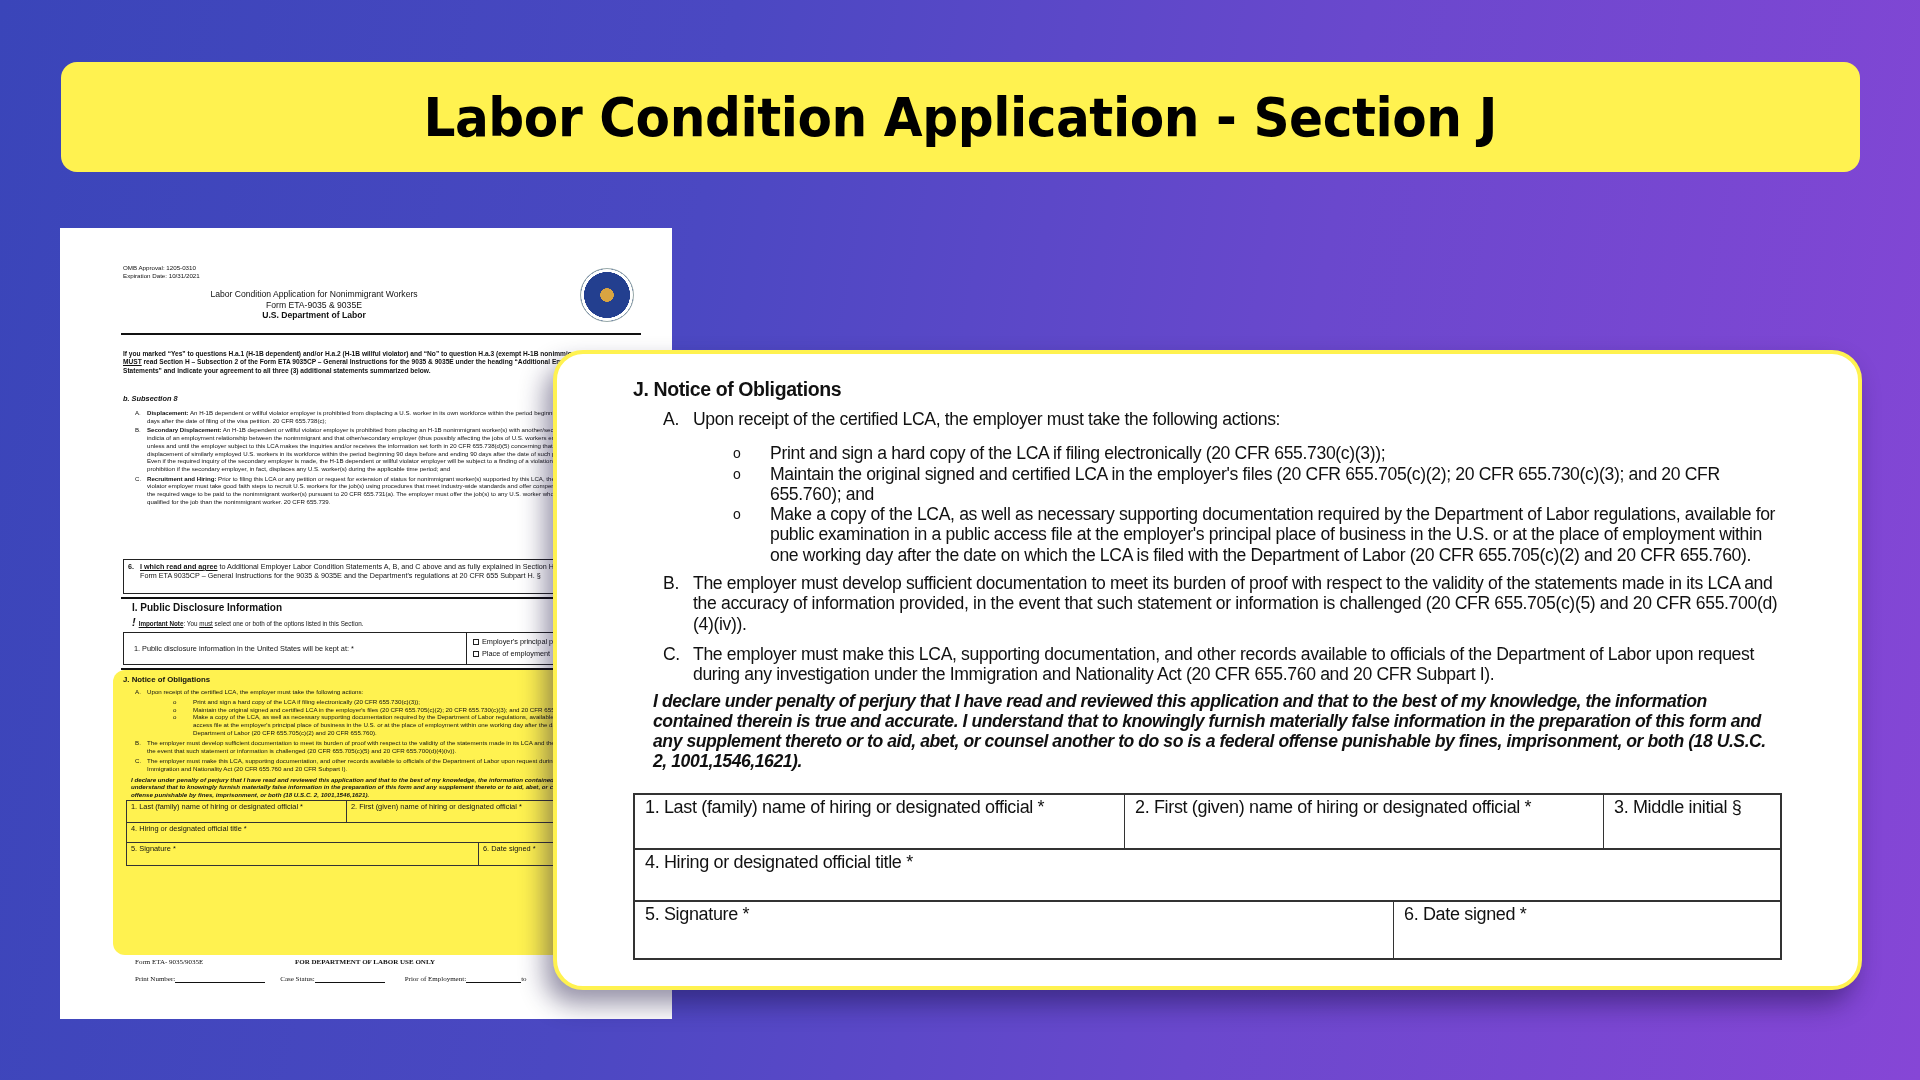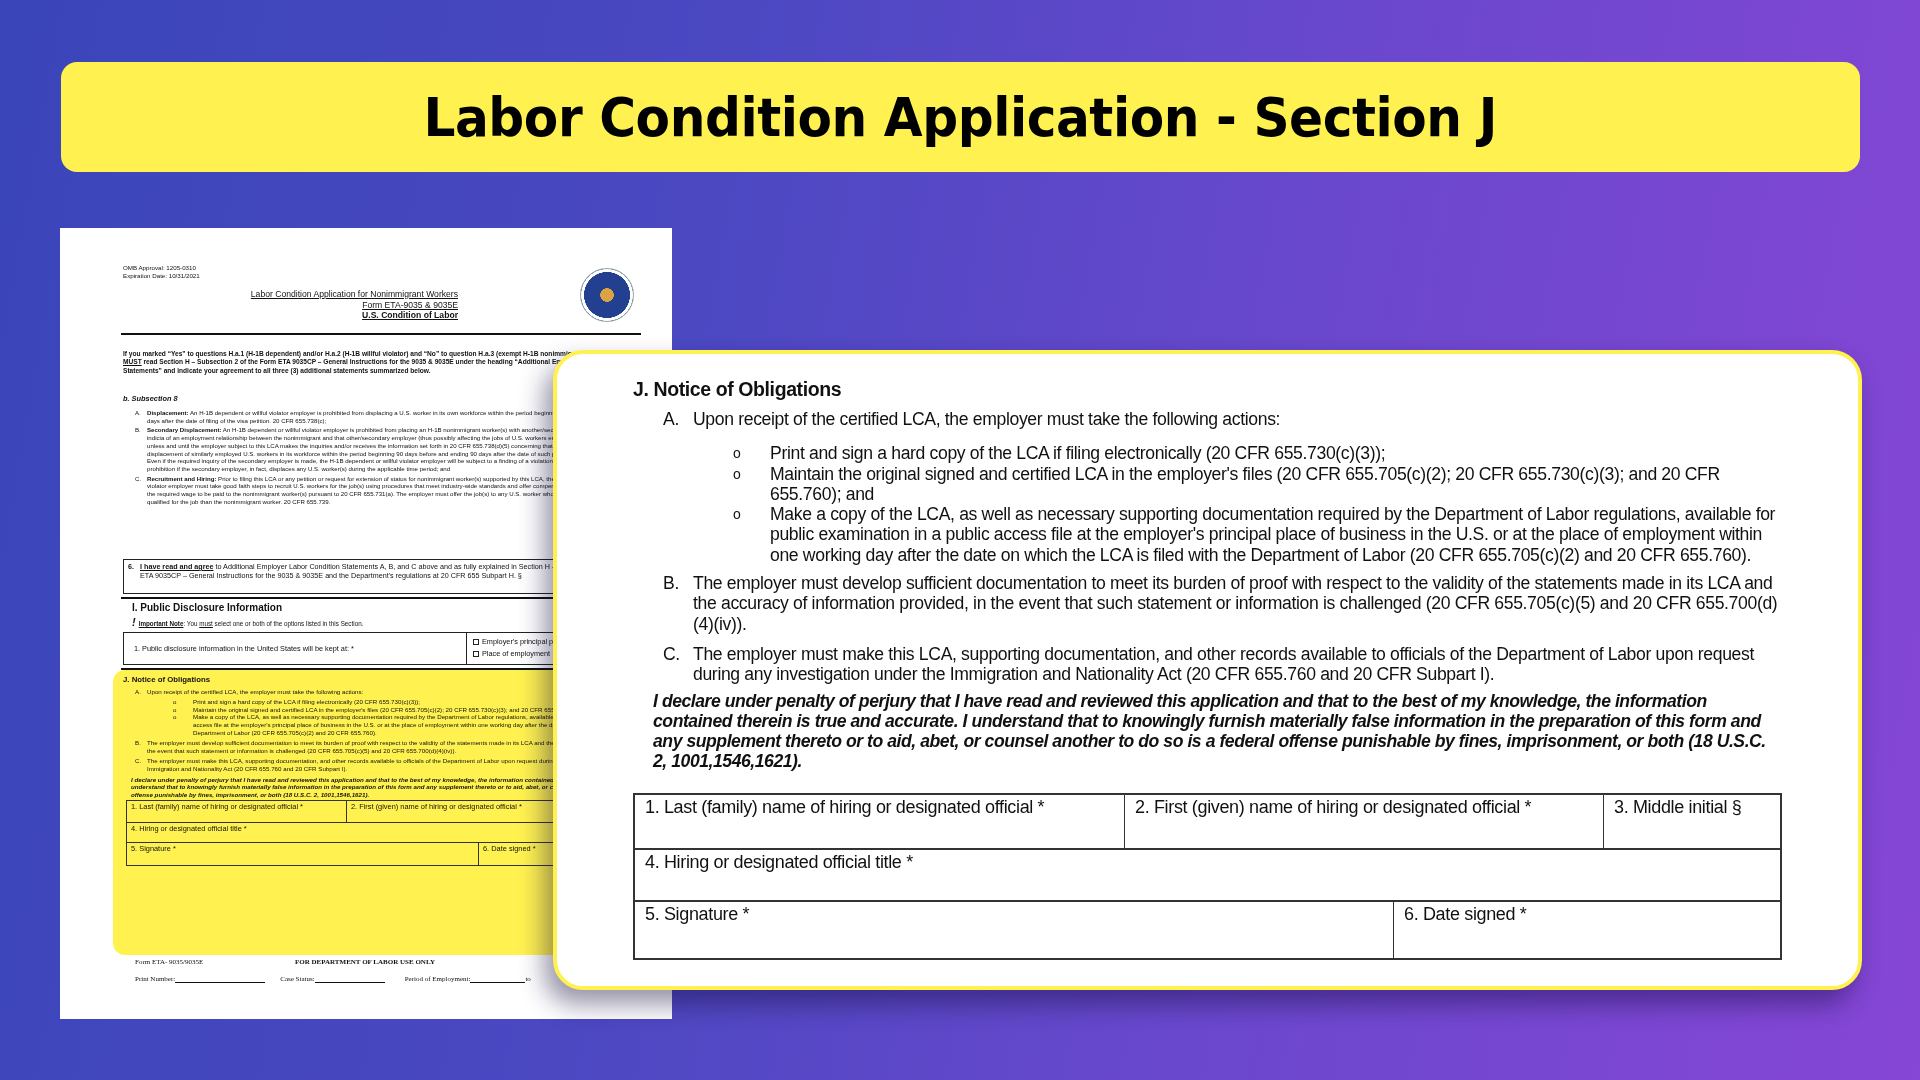--- a/index.html
+++ b/index.html
@@ -19,21 +19,21 @@
     color: #000; letter-spacing: -0.5px; transform: scaleX(0.93);
   }
 
   
   .doc-page {
     position: absolute; left: 60px; top: 228px; width: 612px; height: 791px;
     background: #fff; overflow: hidden; color: #111;
     font-family: "Liberation Sans", sans-serif;
   }
   .omb { position: absolute; left: 63px; top: 36px; font-size: 6.2px; line-height: 7.5px; }
-  .doc-head { position: absolute; left: 110px; top: 61px; width: 288px; text-align: right; font-size: 8.6px; line-height: 10.5px; text-decoration: underline; }
+  .doc-head { position: absolute; left: 110px; top: 61px; width: 288px; text-align: center; font-size: 8.6px; line-height: 10.5px; }
   .doc-head .bold { font-weight: bold; }
   .seal {
     position: absolute; left: 520px; top: 40px; width: 54px; height: 54px; border-radius: 50%;
     background: radial-gradient(circle, #d9a441 0 18%, #233f8f 19% 62%, #fff 63% 70%, #2c4a98 71% 100%);
     border: 1px solid #9aa;
   }
   .doc-rule { position: absolute; left: 61px; top: 105px; width: 520px; height: 2px; background: #111; }
   .intro { position: absolute; left: 63px; top: 122px; width: 520px; font-size: 6.6px; line-height: 8.3px; font-weight: bold; }
   .intro u { text-decoration: underline; }
   .sub2 { position: absolute; left: 63px; top: 166px; font-size: 7.4px; font-weight: bold; font-style: italic; }
@@ -109,21 +109,21 @@
 </div>
 
 <div class="doc-page">
   <div class="omb">
     <div>OMB Approval: 1205-0310</div>
     <div>Expiration Date: 10/31/2021</div>
   </div>
   <div class="doc-head">
     <div>Labor Condition Application for Nonimmigrant Workers</div>
     <div>Form ETA-9035 &amp; 9035E</div>
-    <div class="bold">U.S. Condition of Labor</div>
+    <div class="bold">U.S. Department of Labor</div>
   </div>
   <div class="seal"></div>
   <div class="doc-rule"></div>
 
   <div class="intro">
     <span>If you marked “Yes” to questions H.a.1 (H-1B dependent) and/or H.a.2 (H-1B willful violator) and “No” to question H.a.3 (exempt H-1B nonimmigrant workers), you </span><u>MUST</u><span> read Section H – Subsection 2 of the Form ETA 9035CP – General Instructions for the 9035 &amp; 9035E under the heading “Additional Employer Labor Condition Statements” and indicate your agreement to all three (3) additional statements summarized below.</span>
   </div>
   <div class="sub2">b. Subsection 8</div>
   <div class="subitems">
     <div class="it">
@@ -134,21 +134,21 @@
         <span class="lt">B.</span>
         <span><b>Secondary Displacement:</b><span> An H-1B dependent or willful violator employer is prohibited from placing an H-1B nonimmigrant worker(s) with another/secondary employer where there are indicia of an employment relationship between the nonimmigrant and that other/secondary employer (thus possibly affecting the jobs of U.S. workers employed by that other employer), unless and until the employer subject to this LCA makes the inquiries and/or receives the information set forth in 20 CFR 655.738(d)(5) concerning that other/secondary employer's displacement of similarly employed U.S. workers in its workforce within the period beginning 90 days before and ending 90 days after the date of such placement.  20 CFR 655.738(d).  Even if the required inquiry of the secondary employer is made, the H-1B dependent or willful violator employer will be subject to a finding of a violation of the secondary displacement prohibition if the secondary employer, in fact, displaces any U.S. worker(s) during the applicable time period; and</span></span>
       </div>
     <div class="it">
         <span class="lt">C.</span>
         <span><b>Recruitment and Hiring:</b><span> Prior to filing this LCA or any petition or request for extension of status for nonimmigrant worker(s) supported by this LCA, the H-1B dependent or willful violator employer must take good faith steps to recruit U.S. workers for the job(s) using procedures that meet industry-wide standards and offer compensation that is at least as great as the required wage to be paid to the nonimmigrant worker(s) pursuant to 20 CFR 655.731(a).  The employer must offer the job(s) to any U.S. worker who applies and is equally or better qualified for the job than the nonimmigrant worker.  20 CFR 655.739.</span></span>
       </div>
   </div>
   <div class="box6">
     <span class="num">6.</span>
-    <span><b><u>I have read and agree</u></b><span> to Additional Employer Labor Condition Statements A, B, and C above and as fully explained in Section  H – Subsections 1 and 2 of the Form ETA 9035CP – General Instructions for the 9035 &amp; 9035E and the Department's regulations at 20 CFR 655 Subpart H. §</span></span>
+    <span><b><u>I which read and agree</u></b><span> to Additional Employer Labor Condition Statements A, B, and C above and as fully explained in Section  H – Subsections 1 and 2 of the Form ETA 9035CP – General Instructions for the 9035 &amp; 9035E and the Department's regulations at 20 CFR 655 Subpart H. §</span></span>
   </div>
   <div class="rule2"></div>
   <div class="sec-i">I. Public Disclosure Information</div>
   <div class="imp-note">
     <span class="ex">!</span><u><b>Important Note</b></u><span>:  You </span><u>must</u><span> select one or both of the options listed in this Section.</span>
   </div>
   <div class="pd-box">
     <div class="pd-q">1.  Public disclosure information in the United States will be kept at: *</div>
     <div class="pd-opts">
       <div><span class="cb"></span><span>Employer's principal place of business</span></div>
@@ -204,21 +204,21 @@
   <div class="doc-foot">
     <div class="row">
         <span style="width:160px">Form ETA- 9035/9035E</span>
         <b>FOR DEPARTMENT OF LABOR USE ONLY</b>
       </div>
     <div class="row">
       <span>Print Number:</span>
         <span class="ln" style="width:90px"></span>
       <span style="margin-left:15px">Case Status:</span>
         <span class="ln" style="width:70px"></span>
-      <span style="margin-left:20px">Period of Employment:</span>
+      <span style="margin-left:20px">Prior of Employment:</span>
         <span class="ln" style="width:55px"></span>
       <span>to</span>
     </div>
   </div>
 </div>
 
 <div class="zoom-panel">
   <div class="zp-inner">
     <div class="zp-title">J. Notice of Obligations</div>
     <div class="zp-p zp-a">

